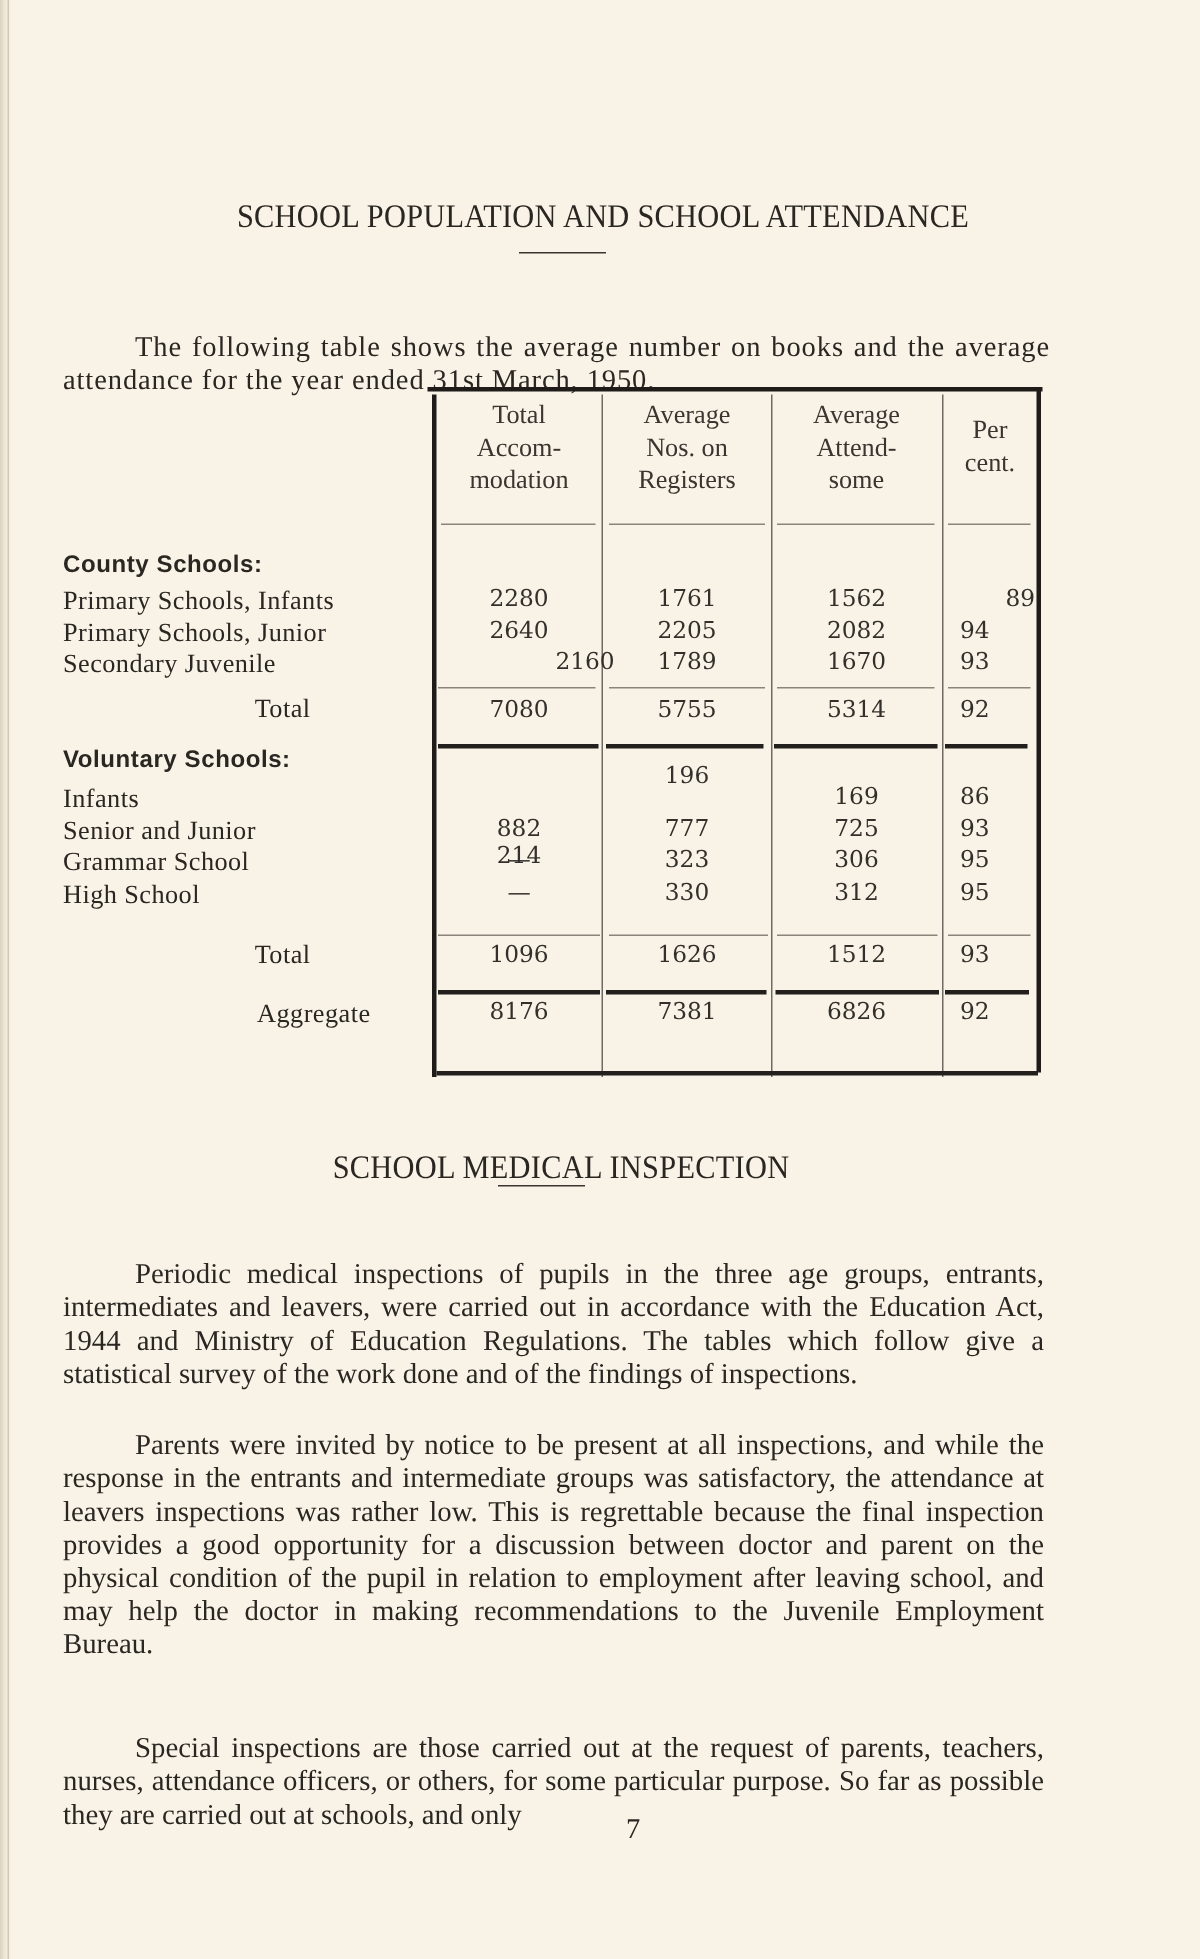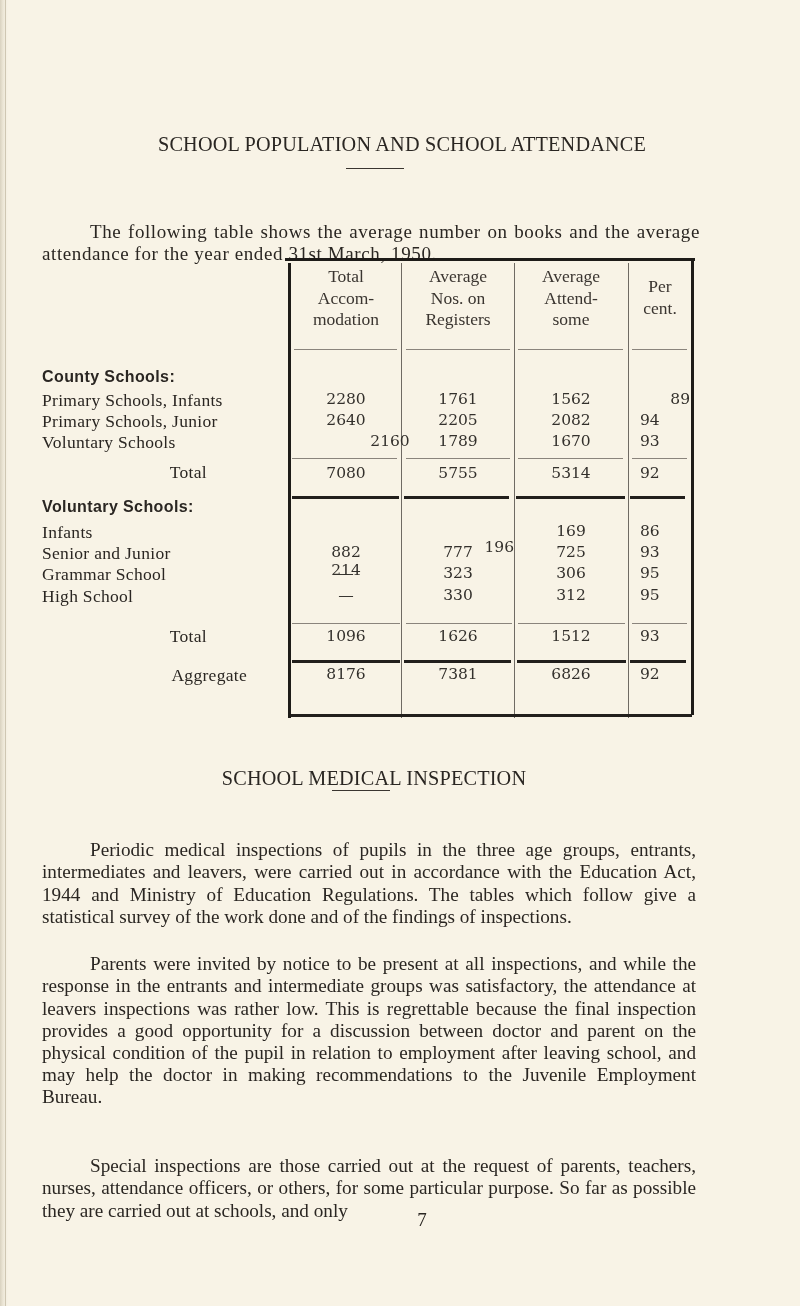--- a/index.html
+++ b/index.html
@@ -78,21 +78,21 @@
 
 <h1 class="title" id="title1">SCHOOL POPULATION AND SCHOOL ATTENDANCE</h1>
 <div class="rule" id="rule1"></div>
 
 <p class="para" id="intro"><span class="indent"></span><span>The following table shows the average number on books and the average attendance for the year ended 31st March, 1950.</span></p>
 
 <div id="stubs">
   <div class="stub bold" style="top:366px">County Schools:</div>
   <div class="stub" style="top:390px">Primary Schools, Infants</div>
   <div class="stub" style="top:411px">Primary Schools, Junior</div>
-  <div class="stub" style="top:432px">Voluntary Schools</div>
+  <div class="stub" style="top:432px">Secondary Juvenile</div>
   <div class="stub total" style="top:462px">Total</div>
   <div class="stub bold" style="top:496px">Voluntary Schools:</div>
   <div class="stub" style="top:522px">Infants</div>
   <div class="stub" style="top:543px">Senior and Junior</div>
   <div class="stub" style="top:564px">Grammar School</div>
   <div class="stub" style="top:586px">High School</div>
   <div class="stub total" style="top:626px">Total</div>
   <div class="stub aggregate" style="top:665px">Aggregate</div>
 </div>
 
@@ -171,21 +171,21 @@
         <div class="cell" style="left: 352px; width: 50px; top: 173px; text-align: left;">93</div>
       </div>
       <div>
         <div class="cell" style="left: 3px; width: 110px; top: 205px;">7080</div>
         <div class="cell" style="left: 114px; width: 112px; top: 205px;">5755</div>
         <div class="cell" style="left: 227px; width: 112px; top: 205px;">5314</div>
         <div class="cell" style="left: 352px; width: 50px; top: 205px; text-align: left;">92</div>
       </div>
       <div>
         <div class="cell" style="left: 3px; width: 110px; top: 263px; margin-top: 39px;">214</div>
-        <div class="cell" style="left: 114px; width: 112px; top: 279px; text-align: right;">196</div>
+        <div class="cell" style="left: 114px; width: 112px; top: 249px;">196</div>
         <div class="cell" style="left: 227px; width: 112px; top: 263px;">169</div>
         <div class="cell" style="left: 352px; width: 50px; top: 263px; text-align: left;">86</div>
       </div>
       <div>
         <div class="cell" style="left: 3px; width: 110px; top: 284px;">882</div>
         <div class="cell" style="left: 114px; width: 112px; top: 284px;">777</div>
         <div class="cell" style="left: 227px; width: 112px; top: 284px;">725</div>
         <div class="cell" style="left: 352px; width: 50px; top: 284px; text-align: left;">93</div>
       </div>
       <div>

